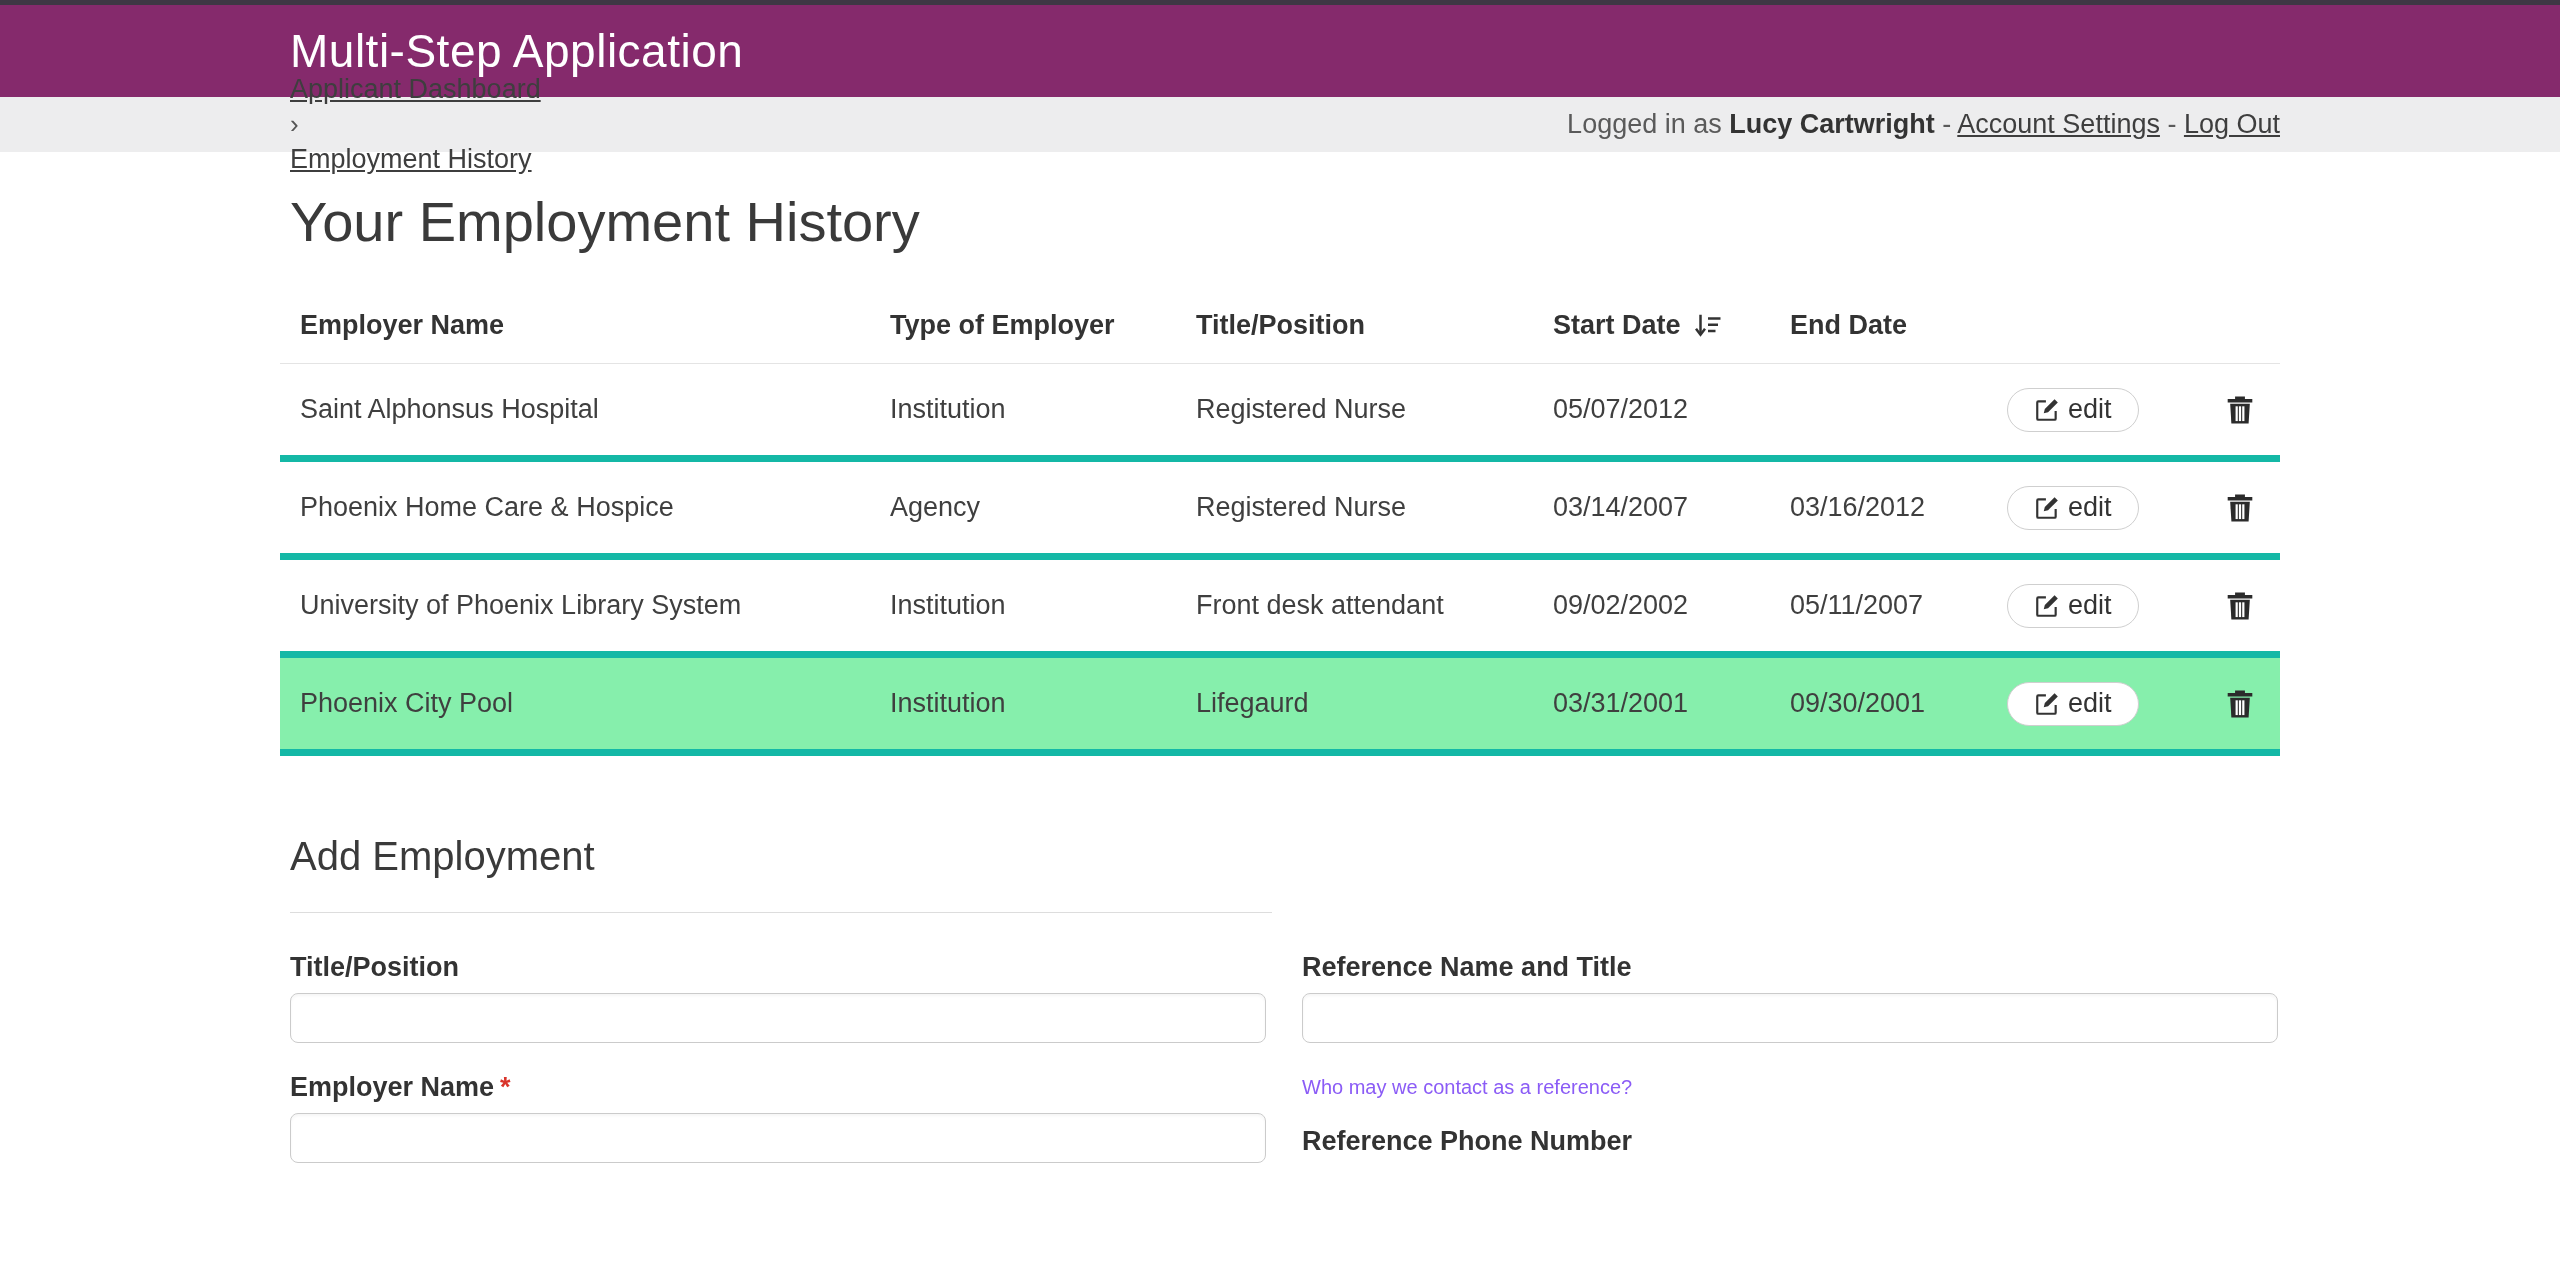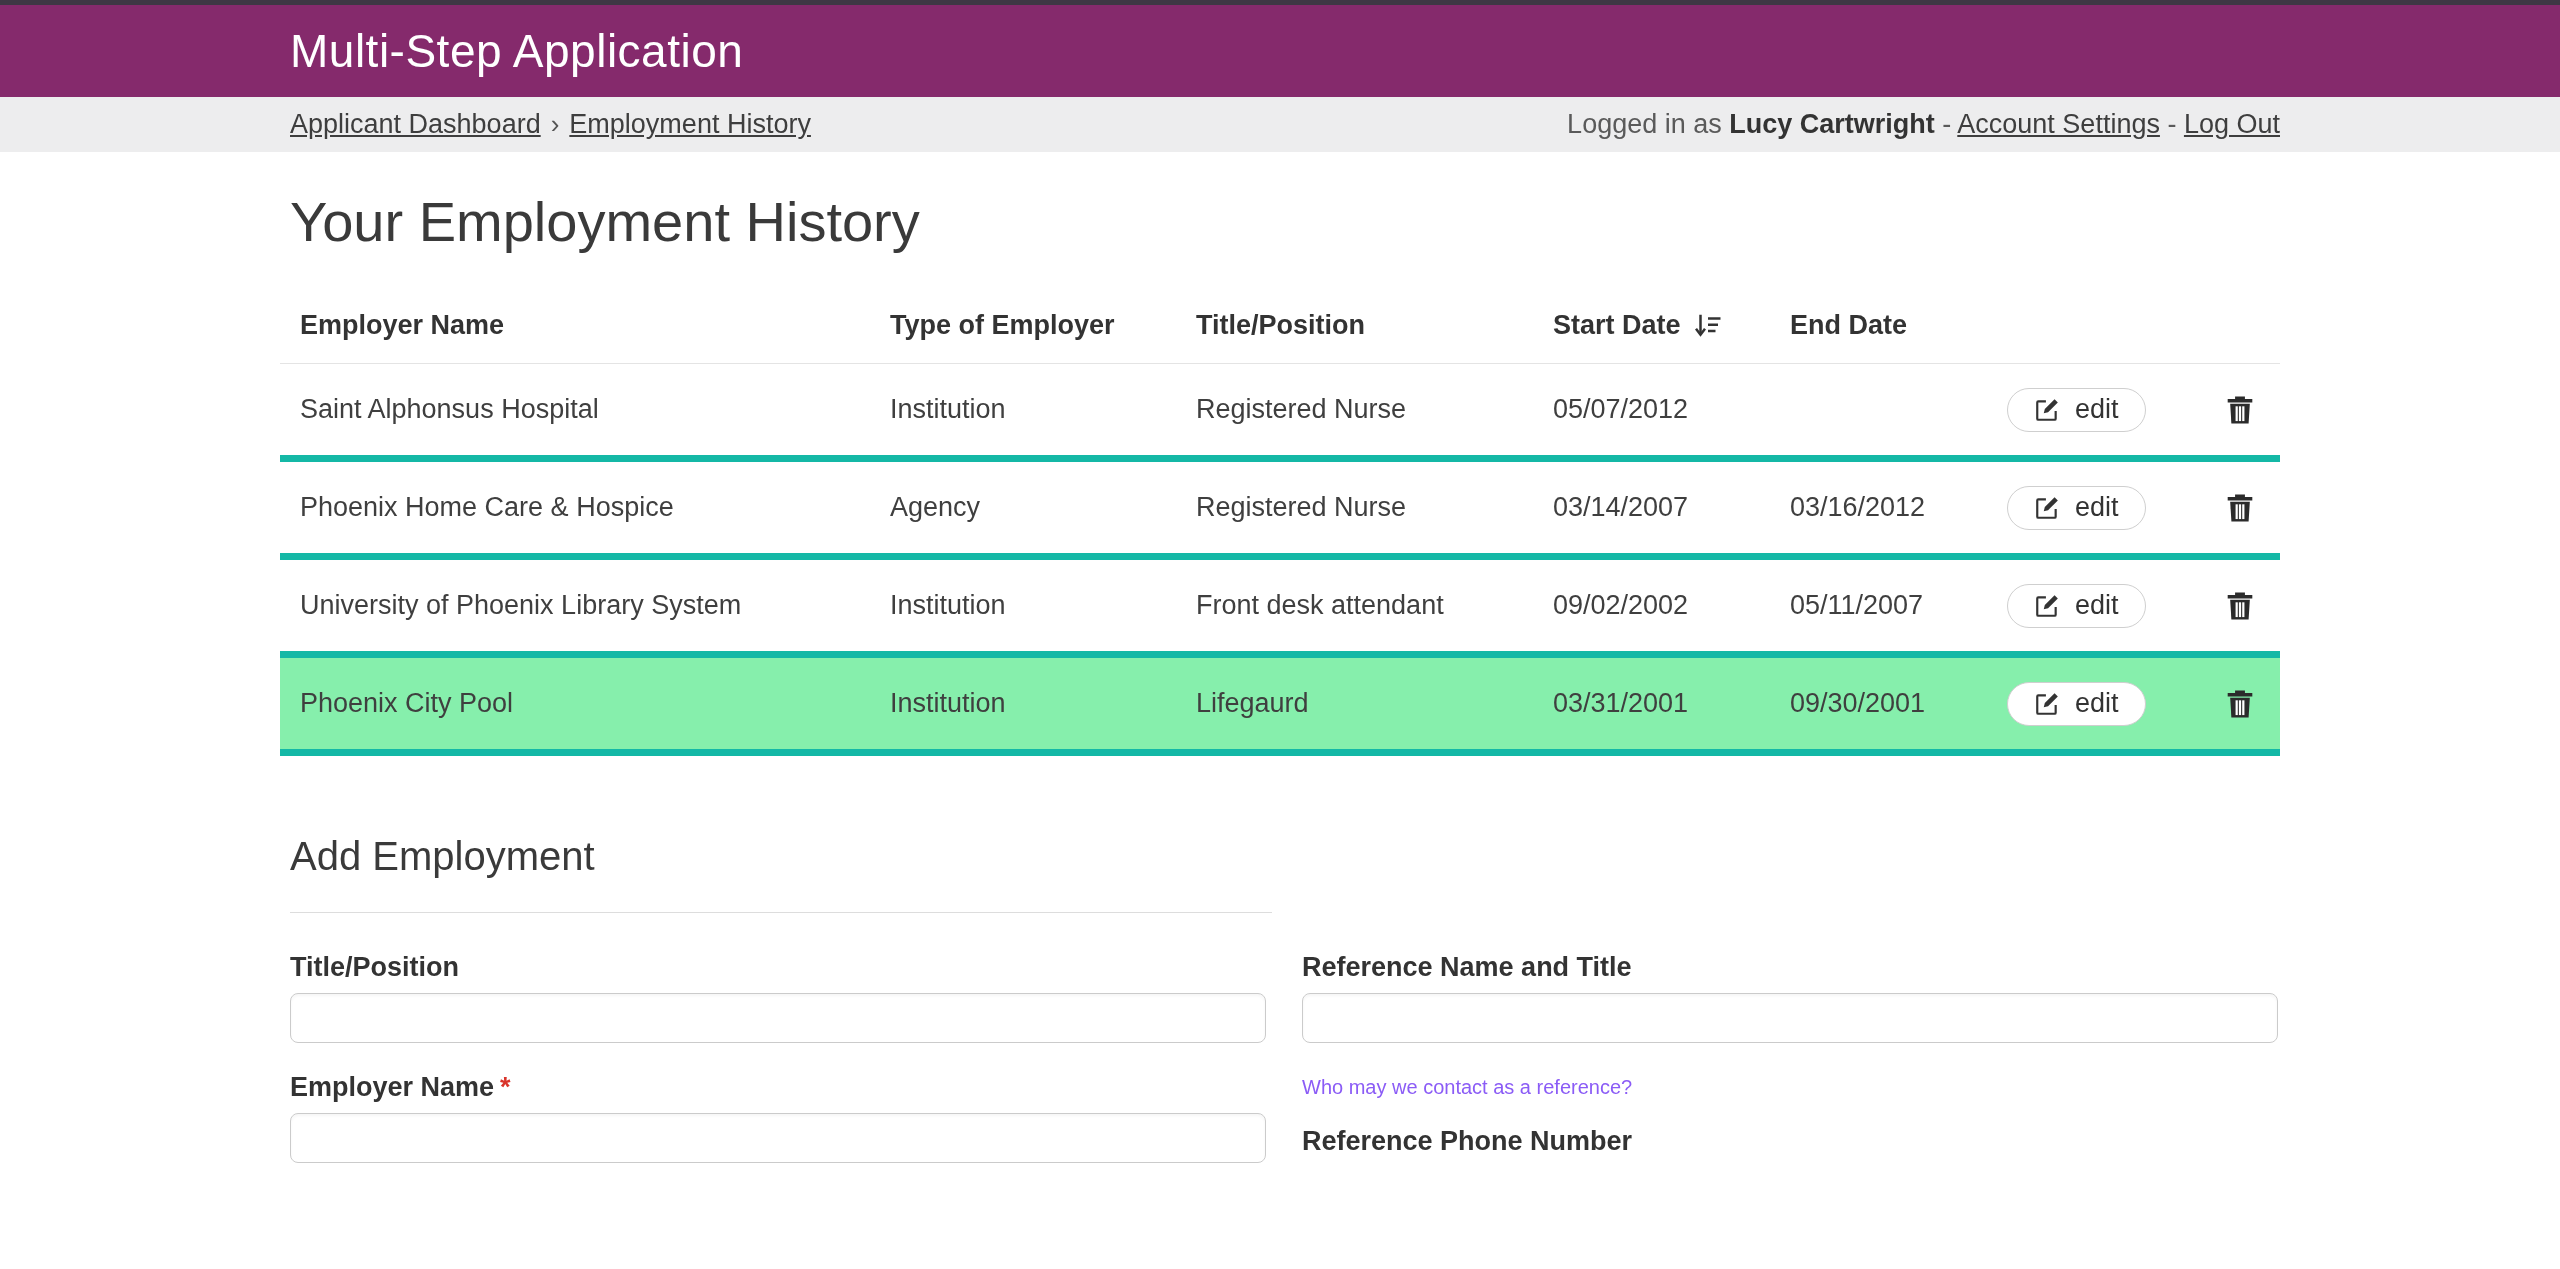--- a/index.html
+++ b/index.html
@@ -14,21 +14,21 @@
   
   .topstrip { height: 5px; background: #3E3744; }
   .appheader { height: 92px; background: #852A6C; display: flex; align-items: center; }
   .appheader h1 {
     font-size: 46px; font-weight: 400; color: #ffffff; padding-left: 10px; letter-spacing: 0.5px;
   }
 
   
   .subbar { height: 55px; background: #EDEDEE; }
   .subbar .container { height: 100%; display: flex; align-items: center; justify-content: space-between; }
-  .crumbs { display: flex; align-items: flex-start; gap: 10px; font-size: 27px; padding-left: 10px; }
+  .crumbs { display: flex; align-items: flex-start; gap: 4px; font-size: 27px; padding-left: 10px; flex-direction: column; }
   .crumbs a { color: #3E3E3E; text-decoration: underline; cursor: pointer; }
   .crumb-sep { color: #555; font-size: 26px; text-decoration: none; }
   .loginbox { font-size: 27px; color: #5A5A5A; }
   .loginbox .user { color: #333; font-weight: 700; }
   .loginbox a { color: #3E3E3E; text-decoration: underline; cursor: pointer; }
 
   
   main { padding-top: 44px; }
   .page-title { font-size: 56px; font-weight: 400; color: #3A3A3A; line-height: 52px; padding-left: 10px; }
   .page-desc { font-size: 27px; color: #4A4A4A; line-height: 36px; margin-top: 16px; padding-left: 10px; }
@@ -41,21 +41,21 @@
     align-items: center;
     padding-left: 20px;
   }
   .thead { height: 76px; border-bottom: 1px solid #E4E4E4; font-weight: 700; font-size: 27px; color: #333; }
   .thead .hcell { display: flex; align-items: center; gap: 10px; }
   .tbody-row { height: 98px; border-bottom: 7px solid #14b8a6; font-size: 27px; color: #3F3F3F; }
   .tbody-row.highlight { background: #86efac; }
   .sort-ic { cursor: pointer; margin-left: 2px; display: inline-flex; }
 
   .edit-btn {
-    display: inline-flex; align-items: center; gap: 15px;
+    display: inline-flex; align-items: center; gap: 8px;
     height: 44px; padding: 0 26px;
     background: #fff; border: 1px solid #CFCFCF; border-radius: 22px;
     font-size: 27px; color: #333; cursor: pointer;
     font-family: inherit;
   }
   .edit-btn svg { display: block; }
   .trash-btn { background: none; border: none; cursor: pointer; display: flex; justify-content: center; width: 100%; }
 
   
   .section-title { font-size: 40px; font-weight: 400; color: #3A3A3A; line-height: 52px; margin-top: 74px; padding-left: 10px; }

